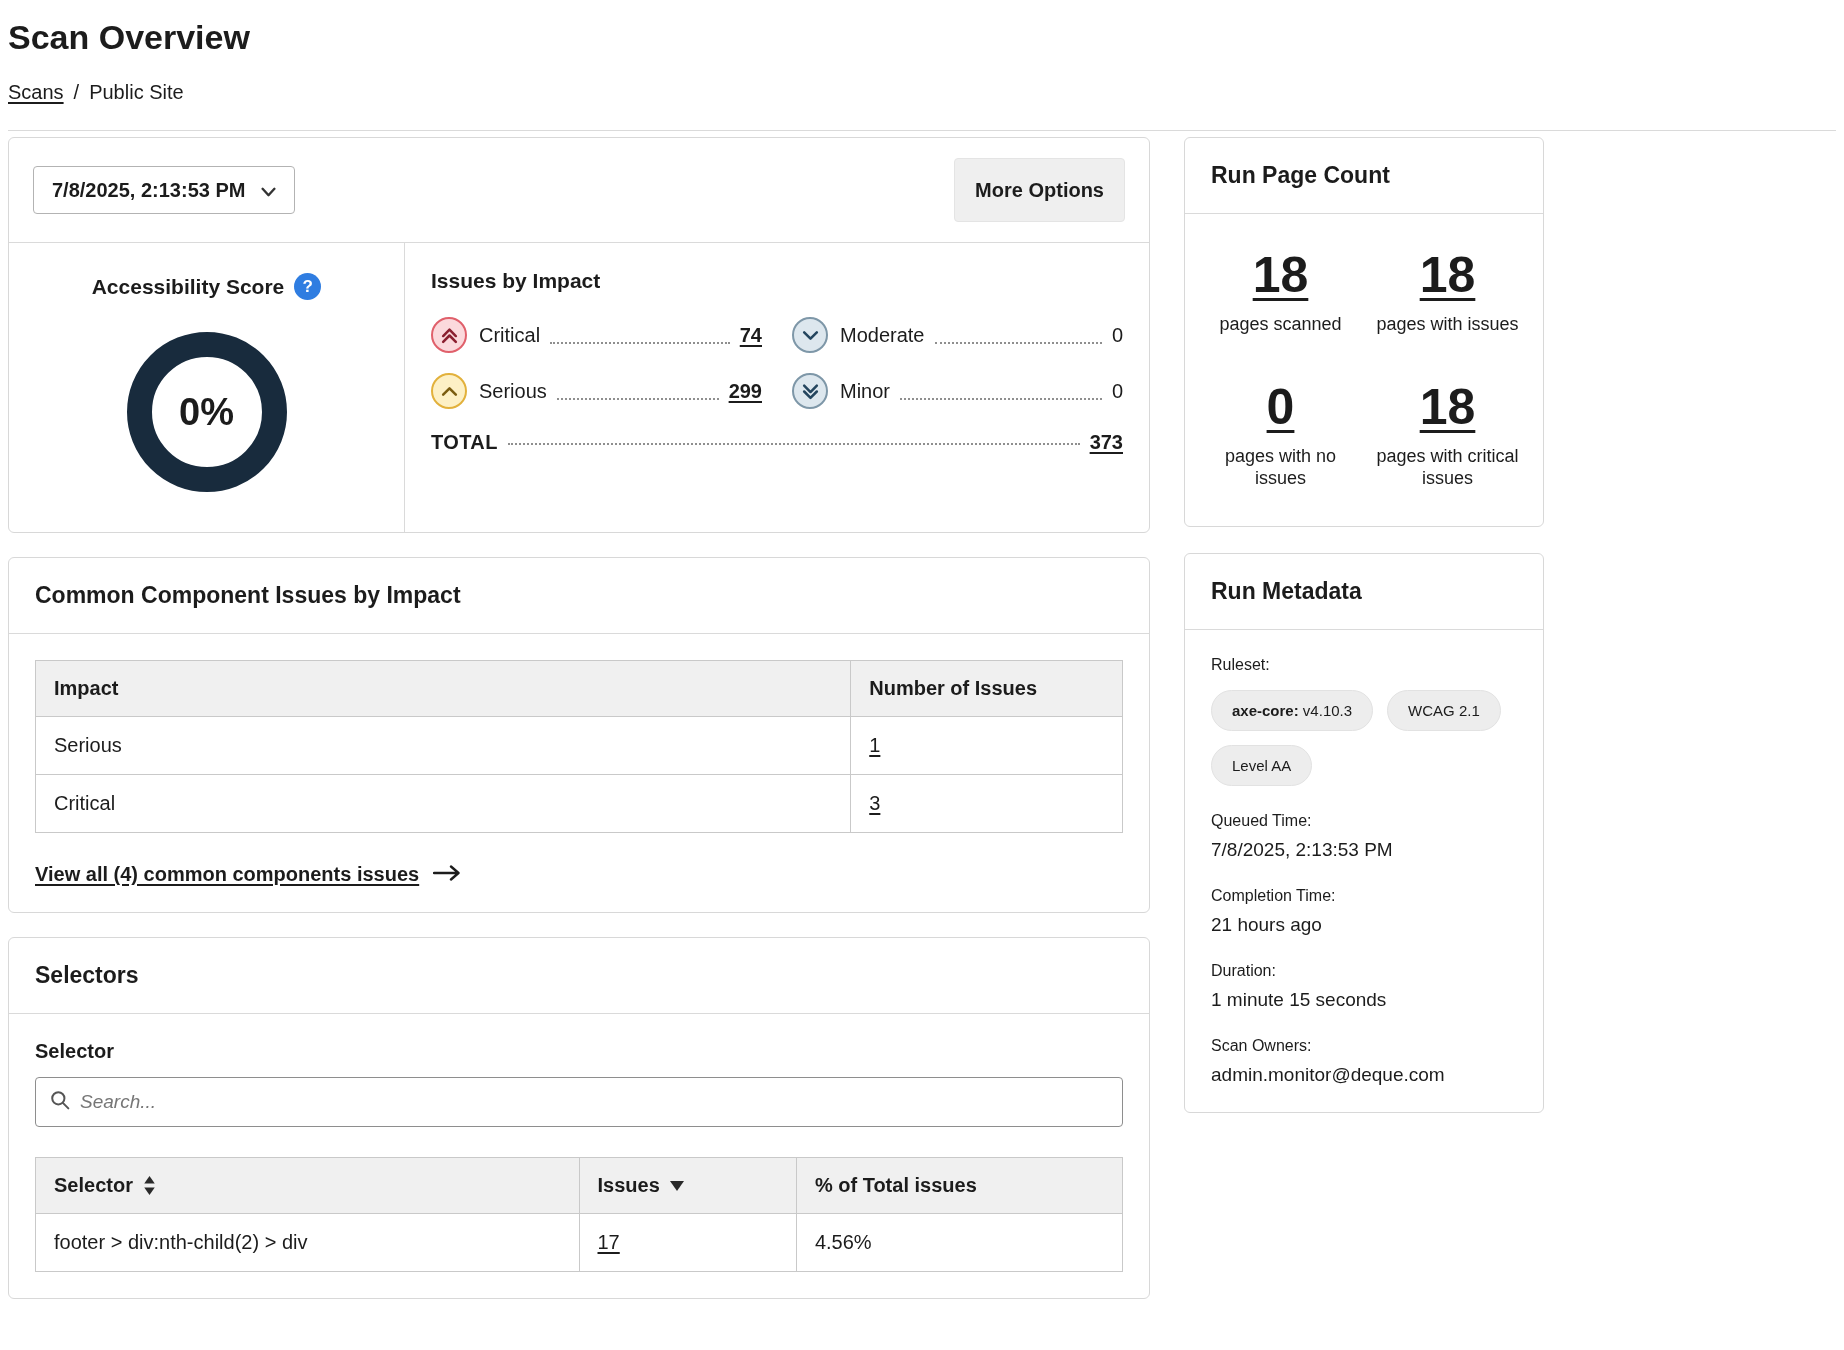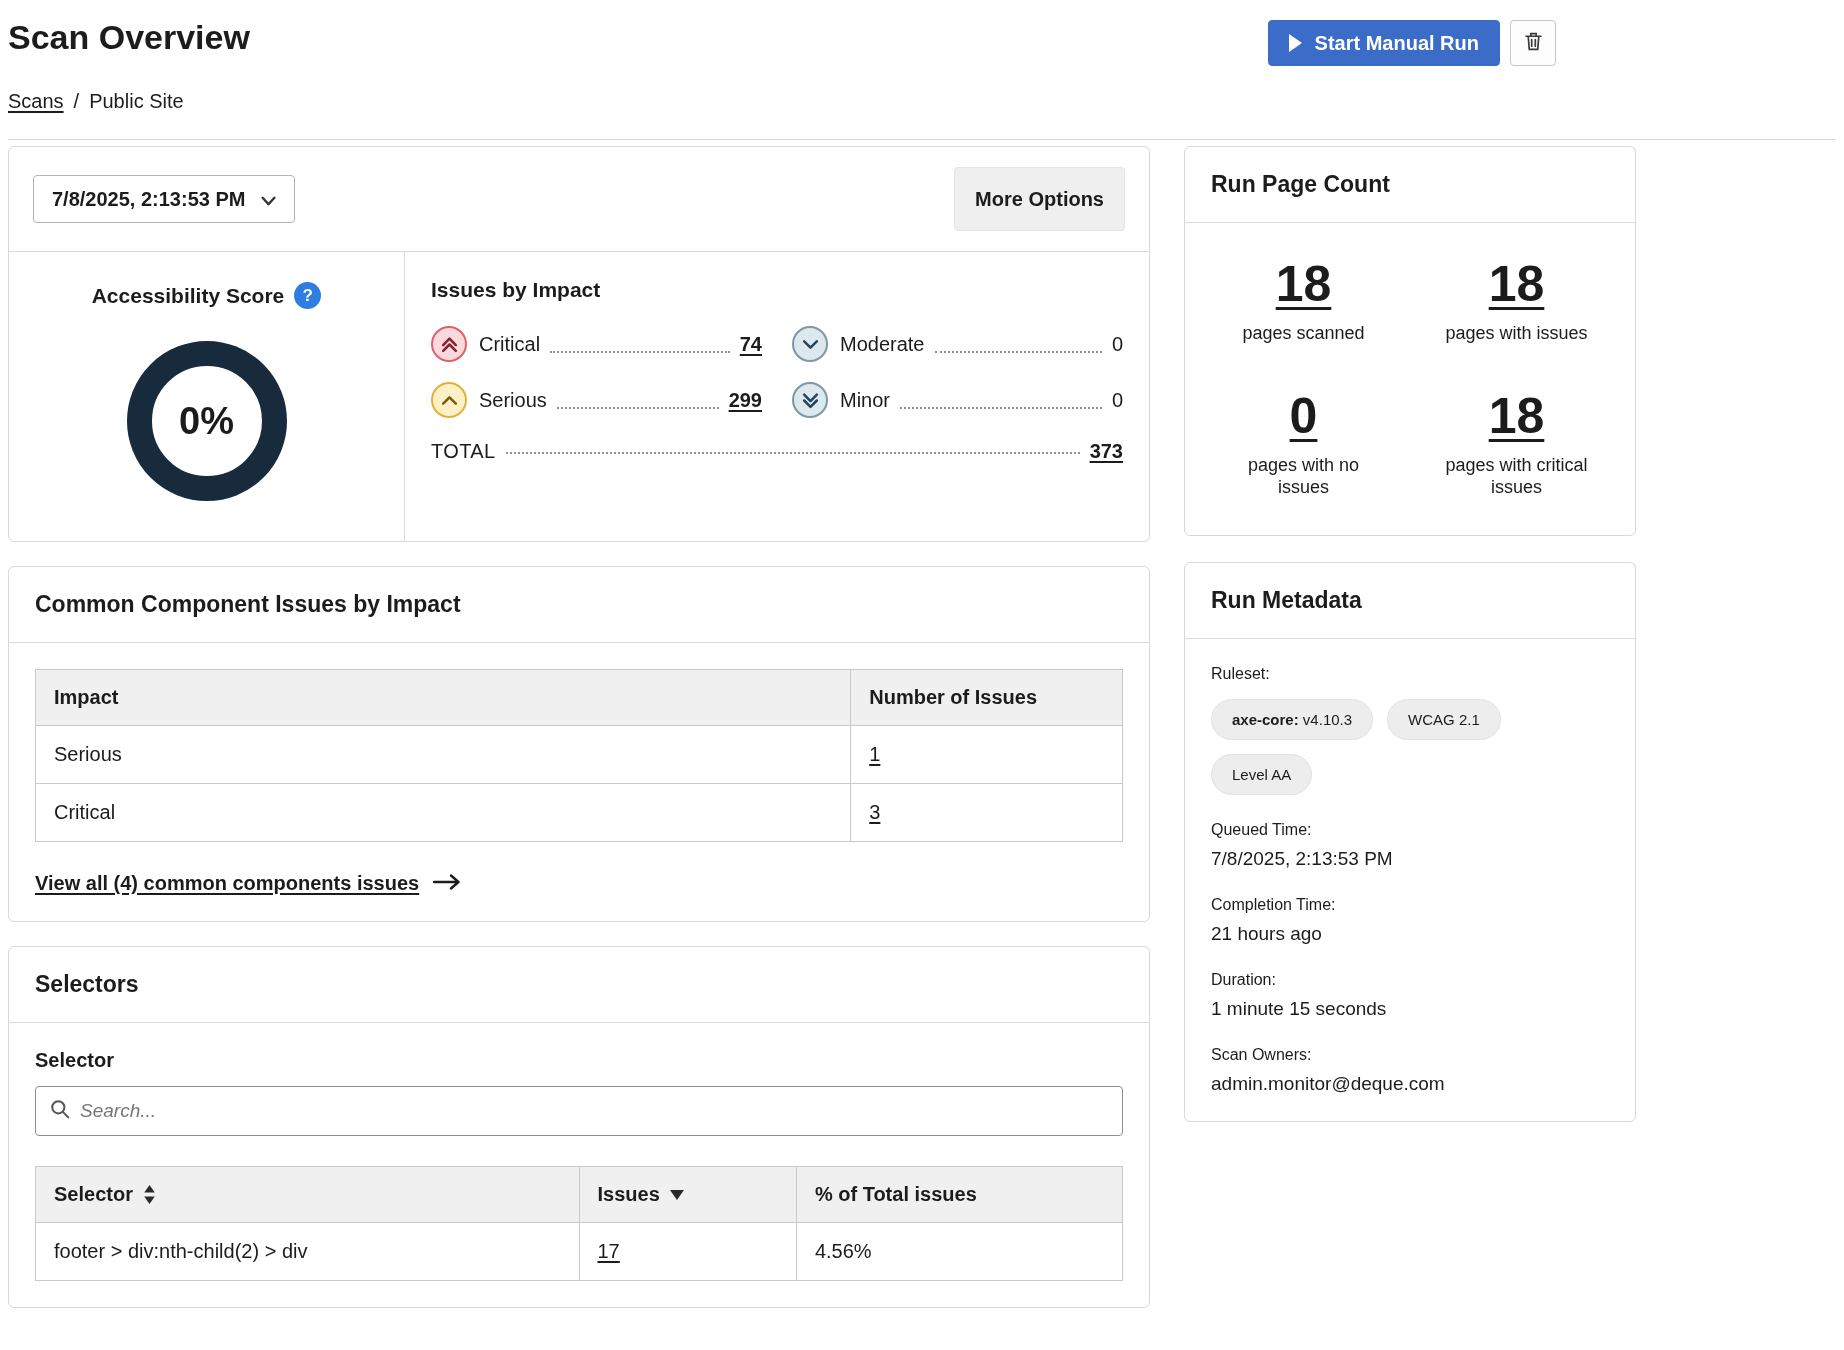--- a/index.html
+++ b/index.html
@@ -19,21 +19,21 @@
   .btn-icon { width:46px; height:46px; background:#fdfdfd; border:1px solid #c6c6c6;
     border-radius:4px; display:flex; align-items:center; justify-content:center; cursor:pointer; }
 
   .breadcrumb { margin-top:24px; font-size:20px; display:flex; gap:10px; align-items:baseline; }
   .breadcrumb a { color:#1c1c1c; text-decoration:underline; text-underline-offset:3px; cursor:pointer; }
   .page-divider { border:none; border-top:1px solid #dadada; margin-top:26px; }
 
   
   .content { display:flex; gap:34px; margin-top:6px; align-items:flex-start; }
   .main-col { width:1142px; display:flex; flex-direction:column; gap:24px; }
-  .side-col { width:452px; display:flex; flex-direction:column; gap:26px; }
+  .side-col { width:360px; display:flex; flex-direction:column; gap:26px; }
   .card { border:1px solid #d8d8d8; border-radius:6px; background:#fff; }
   .card-head { padding:24px 26px; font-size:23px; font-weight:700; border-bottom:1px solid #dadada; }
 
   
   .card-toolbar { padding:20px 24px; display:flex; justify-content:space-between; align-items:center;
     border-bottom:1px solid #dadada; }
   .date-btn { display:flex; align-items:center; gap:16px; background:#fff; border:1px solid #b3b3b3;
     border-radius:4px; padding:0 18px; height:48px; font-size:20px; font-weight:700;
     font-family:inherit; color:#1c1c1c; cursor:pointer; }
   .more-btn { background:#efefef; border:1px solid #e4e4e4; border-radius:4px; padding:0 20px;
@@ -58,21 +58,21 @@
   .impact-icon.critical { background:#fbd9dc; border:2px solid #e0606b; color:#8b1f2f; }
   .impact-icon.serious  { background:#fdf0c5; border:2px solid #e2b13c; color:#7a5c10; }
   .impact-icon.moderate, .impact-icon.minor { background:#dde7ee; border:2px solid #7e97a8; color:#24455e; }
   .impact-label { font-size:20px; margin-left:12px; }
   .leader { flex:1; border-bottom:2px dotted #8f8f8f; margin:0 10px; align-self:flex-end;
     transform:translateY(-9px); }
   .value-link { font-size:20px; font-weight:700; color:#1c1c1c; text-decoration:underline;
     text-underline-offset:3px; cursor:pointer; }
   .value-plain { font-size:20px; font-weight:400; color:#1c1c1c; }
   .total-row { display:flex; align-items:center; margin-top:22px; }
-  .total-label { font-size:20px; font-weight:400; letter-spacing:.4px; }
+  .total-label { font-size:20px; font-weight:700; letter-spacing:.4px; }
   .needs-review { margin-top:22px; background:#ededed; height:52px; display:flex; align-items:center;
     padding:0 16px; font-size:20px; }
   .needs-review .nr-label { margin-left:12px; }
   .needs-review .spacer { flex:1; }
 
   
   .card-body { padding:26px; }
   .data-table { width:100%; border-collapse:collapse; font-size:20px; }
   .data-table th { background:#f0f0f0; border:1px solid #c9c9c9; text-align:left; font-weight:700;
     padding:16px 18px; }
@@ -111,33 +111,20 @@
   .meta-field { margin-top:26px; }
   .meta-value { font-size:19px; margin-top:9px; }
 </style>
 </head>
 <body>
 
 <div class="page">
 
   <div class="topbar">
     <h1 class="page-title">Scan Overview</h1>
-    <div class="topbar-actions">
-      <button class="btn-primary">
-        <span class="play-icon"></span>
-        <span>Start Manual Run</span>
-      </button>
-      <button class="btn-icon">
-        <span>
-          <svg viewBox="0 0 16 18" width="17" height="19">
-              <path d="M1 4 h14 M5.5 4 V1.5 h5 V4 M3 4 l1 12.5 h8 L13 4 M6.3 7.2 v6.3 M9.7 7.2 v6.3" stroke="#3a3a3a" stroke-width="1.6" fill="none" stroke-linecap="round"></path>
-            </svg>
-        </span>
-      </button>
-    </div>
   </div>
 
   <div class="breadcrumb">
     <a>Scans</a>
     <span>/</span>
     <span>Public Site</span>
   </div>
 
   <hr class="page-divider">
 

